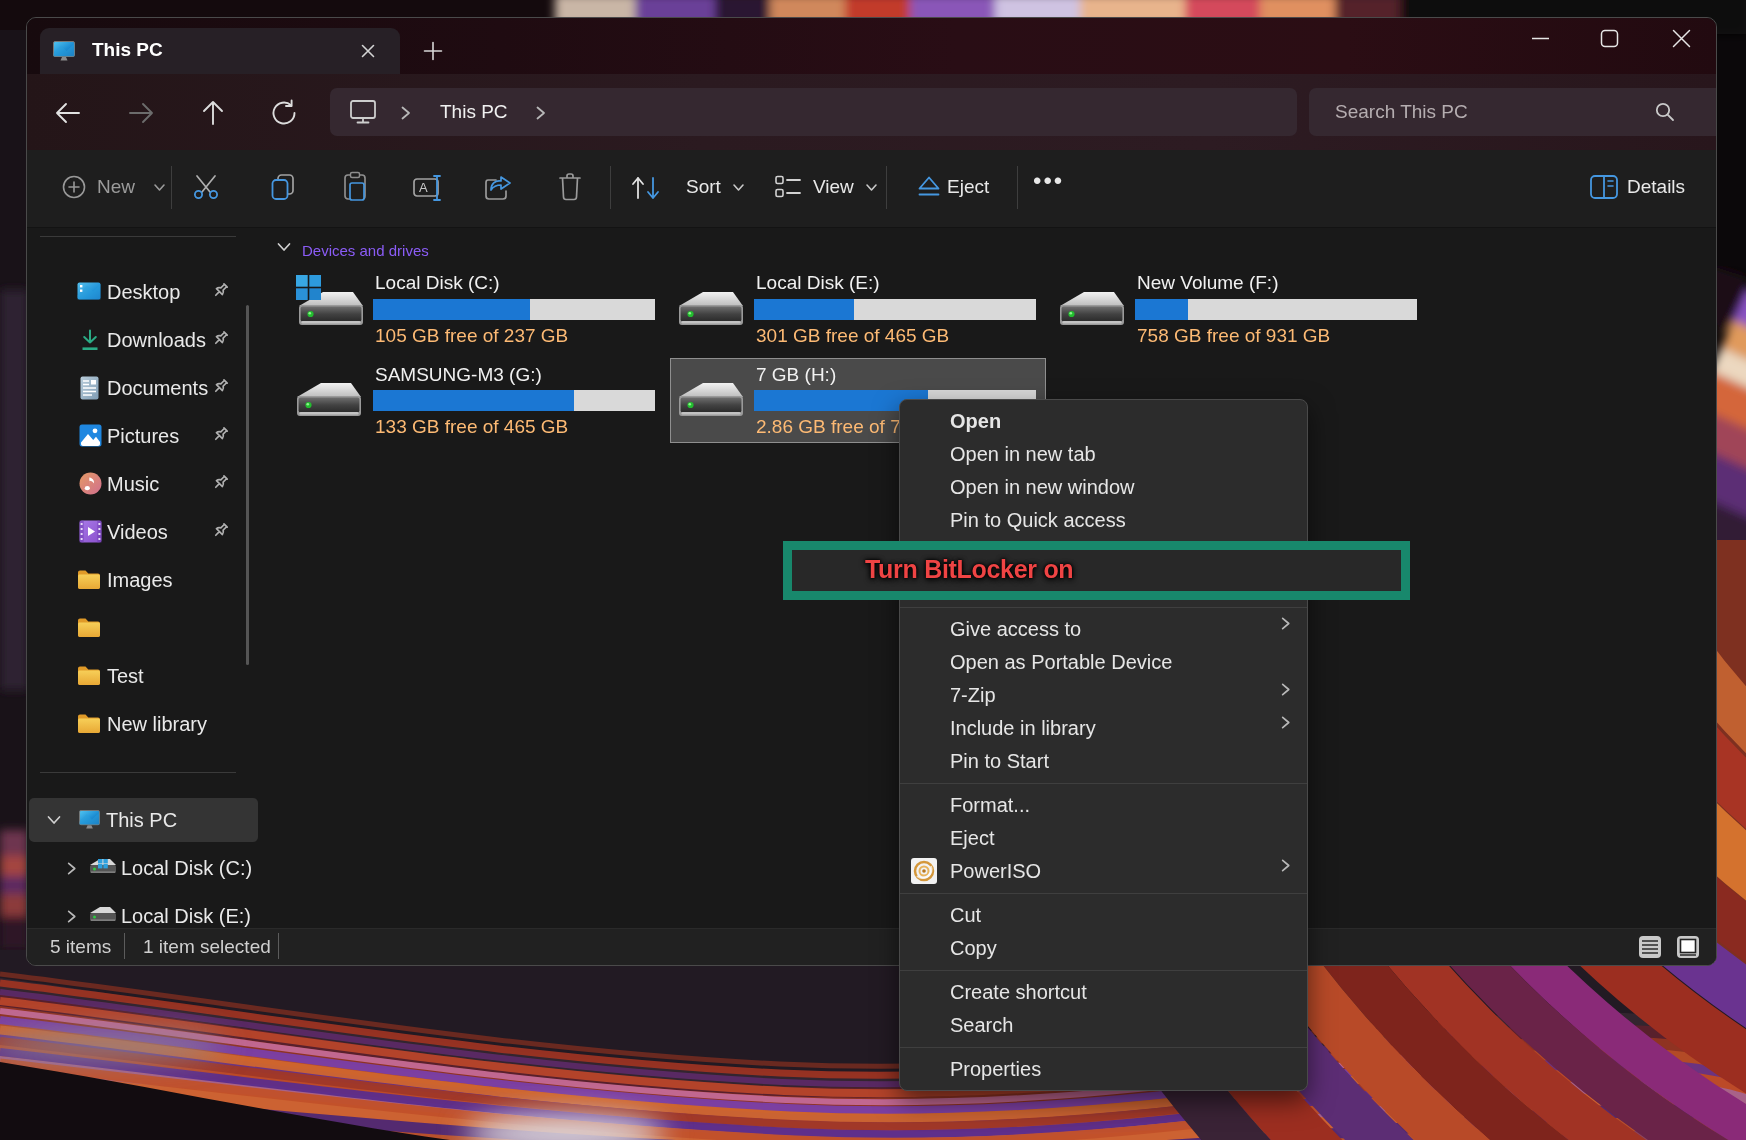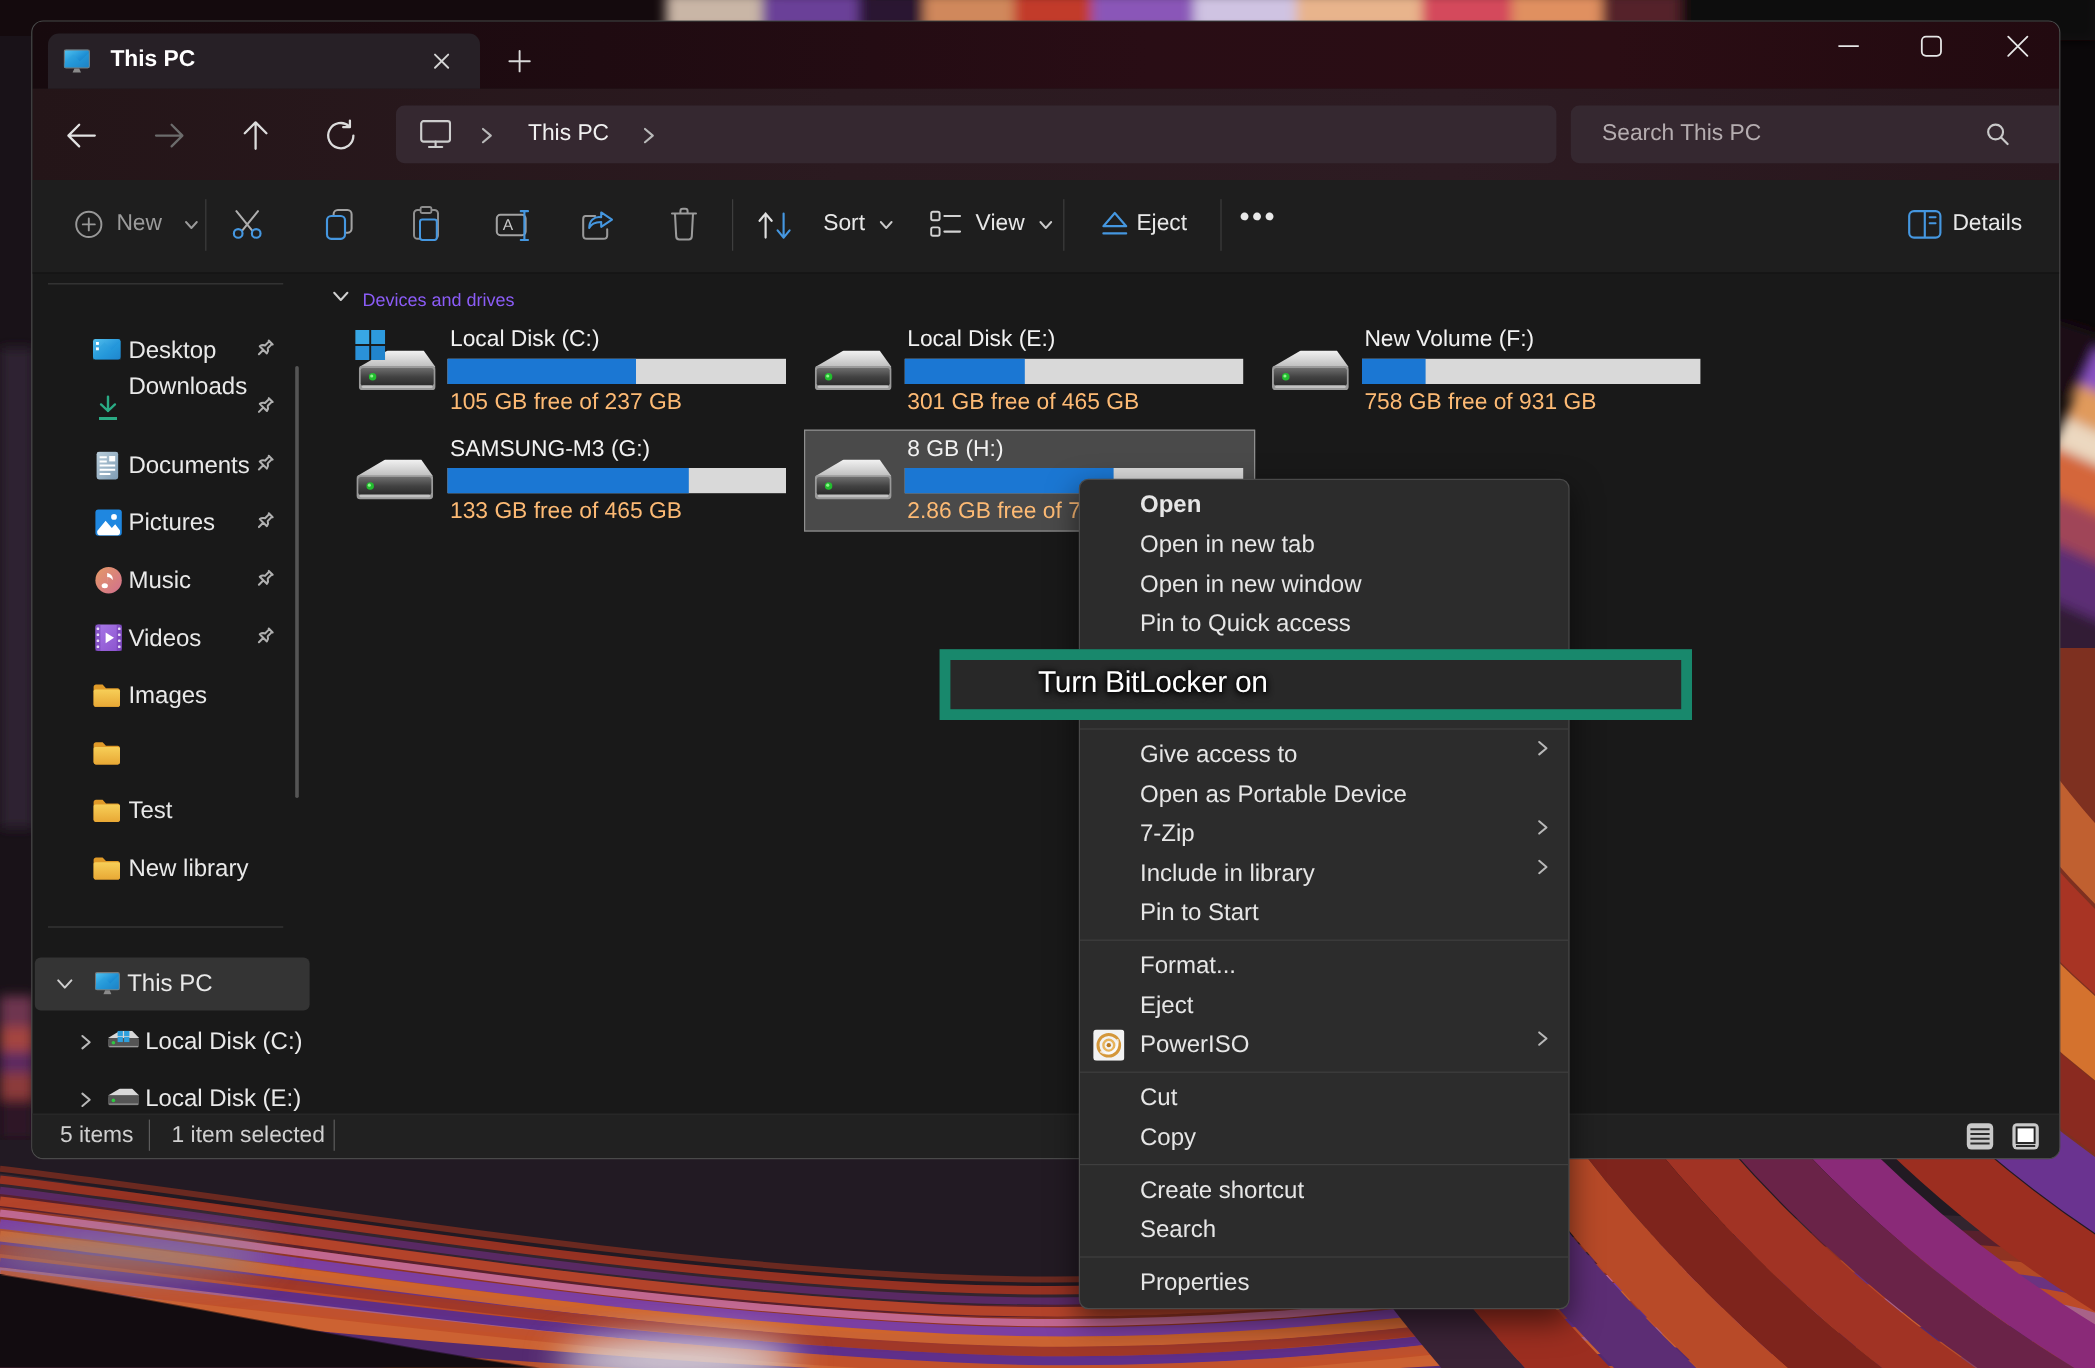--- a/index.html
+++ b/index.html
@@ -17,21 +17,21 @@
 .tbtxt{position:absolute;font-size:19px;color:#e8e8e8;top:158px;white-space:nowrap}
 .slbl{position:absolute;font-size:20px;color:#e9e9e9;white-space:nowrap}
 .dlabel{position:absolute;font-size:19px;color:#f1f1f1;white-space:nowrap}
 .dsub{position:absolute;font-size:19px;color:#fdba74;white-space:nowrap}
 .bar{position:absolute;height:21px;background:#d9d9d9;width:282px}
 .bar i{position:absolute;display:block;left:0;top:0;bottom:0;background:#1b77d3}
 #menu{position:absolute;left:899px;top:399px;width:409px;height:692px;background:#2c2c2c;border:1px solid #4a4a4a;border-radius:8px;box-shadow:0 10px 26px rgba(0,0,0,.55)}
 .mi{position:absolute;left:50px;font-size:20px;color:#e6e6e6;white-space:nowrap}
 .msep{position:absolute;left:0px;width:407px;height:1px;background:#3f3f3f}
 #anno{position:absolute;left:783px;top:541px;width:627px;height:59px;border:9px solid #18886c;background:#282828}
-#anno span{position:absolute;left:73px;top:5px;font-size:25px;letter-spacing:-0.3px;font-weight:normal;color:#ffffff;text-shadow:0 0 5px #000,0 2px 6px #000,0 0 2px #000;white-space:nowrap}
+#anno span{position:absolute;left:73px;top:5px;font-size:25px;letter-spacing:-0.3px;font-weight:bold;color:#ef4444;text-shadow:0 0 5px #000,0 2px 6px #000,0 0 2px #000;white-space:nowrap}
 .chev{fill:none;stroke:#b8b8b8;stroke-width:1.8;stroke-linecap:round;stroke-linejoin:round}
 </style>
 </head>
 <body>
 <svg id="wall" class="abs" style="left:0;top:0" width="1746" height="1140" viewBox="0 0 1746 1140">
 <defs>
 <filter id="b1" x="-40%" y="-40%" width="180%" height="180%">
         <feGaussianBlur stdDeviation="5"></feGaussianBlur>
       </filter>
 <filter id="b3" x="-20%" y="-20%" width="140%" height="140%">
@@ -331,21 +331,21 @@
       <rect x="3" y="7.5" width="2.4" height="2.4" fill="#fff"></rect>
     </svg>
   <span class="slbl" style="left:80px;top:263px">Desktop</span>
   <svg class="abs" style="left:185px;top:264px" width="18" height="18" viewBox="0 0 18 18">
       <use href="#pinic"></use>
     </svg>
   <svg class="abs" style="left:51px;top:310px" width="24" height="24" viewBox="0 0 24 24">
       <path d="M12,2.5 L12,14.5 M12,14.5 L6.2,9 M12,14.5 L17.8,9" fill="none" stroke="#2aab85" stroke-width="2" stroke-linecap="round" stroke-linejoin="round"></path>
       <path d="M4.5,20.7 L19.5,20.7" stroke="#2aab85" stroke-width="2.6"></path>
     </svg>
-  <span class="slbl" style="left:80px;top:293px">Downloads</span>
+  <span class="slbl" style="left:80px;top:311px">Downloads</span>
   <svg class="abs" style="left:185px;top:312px" width="18" height="18" viewBox="0 0 18 18">
       <use href="#pinic"></use>
     </svg>
   <svg class="abs" style="left:53px;top:358px" width="19" height="24" viewBox="0 0 19 24">
       <defs>
         <linearGradient id="docg" x1="0" y1="0" x2="1" y2="1">
           <stop offset="0" stop-color="#b9cdda"></stop>
           <stop offset="1" stop-color="#7f9cb4"></stop>
         </linearGradient>
       </defs>
@@ -483,21 +483,21 @@
     </svg>
   <span class="dlabel" style="left:348px;top:346px">SAMSUNG-M3 (G:)</span>
   <div class="bar" style="left:346px;top:372px">
       <i style="width:201px"></i>
     </div>
   <span class="dsub" style="left:348px;top:398px">133 GB free of 465 GB</span>
   <svg class="abs" style="left:270px;top:365px" width="64" height="34" viewBox="0 0 64 34">
       <use href="#drive"></use>
     </svg>
   <div class="abs" style="left:643px;top:340px;width:376px;height:85px;background:#4a4a4a;border:1px solid #8f8f8f"></div>
-  <span class="dlabel" style="left:729px;top:346px">8 GB (H:)</span>
+  <span class="dlabel" style="left:729px;top:346px">7 GB (H:)</span>
   <div class="bar" style="left:727px;top:372px">
       <i style="width:174px"></i>
     </div>
   <span class="dsub" style="left:729px;top:398px">2.86 GB free of 7.46 GB</span>
   <svg class="abs" style="left:652px;top:365px" width="64" height="34" viewBox="0 0 64 34">
       <use href="#drive"></use>
     </svg>
   <span class="abs" style="left:23px;top:918px;font-size:19px;color:#cfcfcf">5 items</span>
   <div class="abs" style="left:97px;top:915px;width:1px;height:26px;background:#5c5c5c"></div>
   <span class="abs" style="left:116px;top:918px;font-size:19px;color:#cfcfcf">1 item selected</span>

